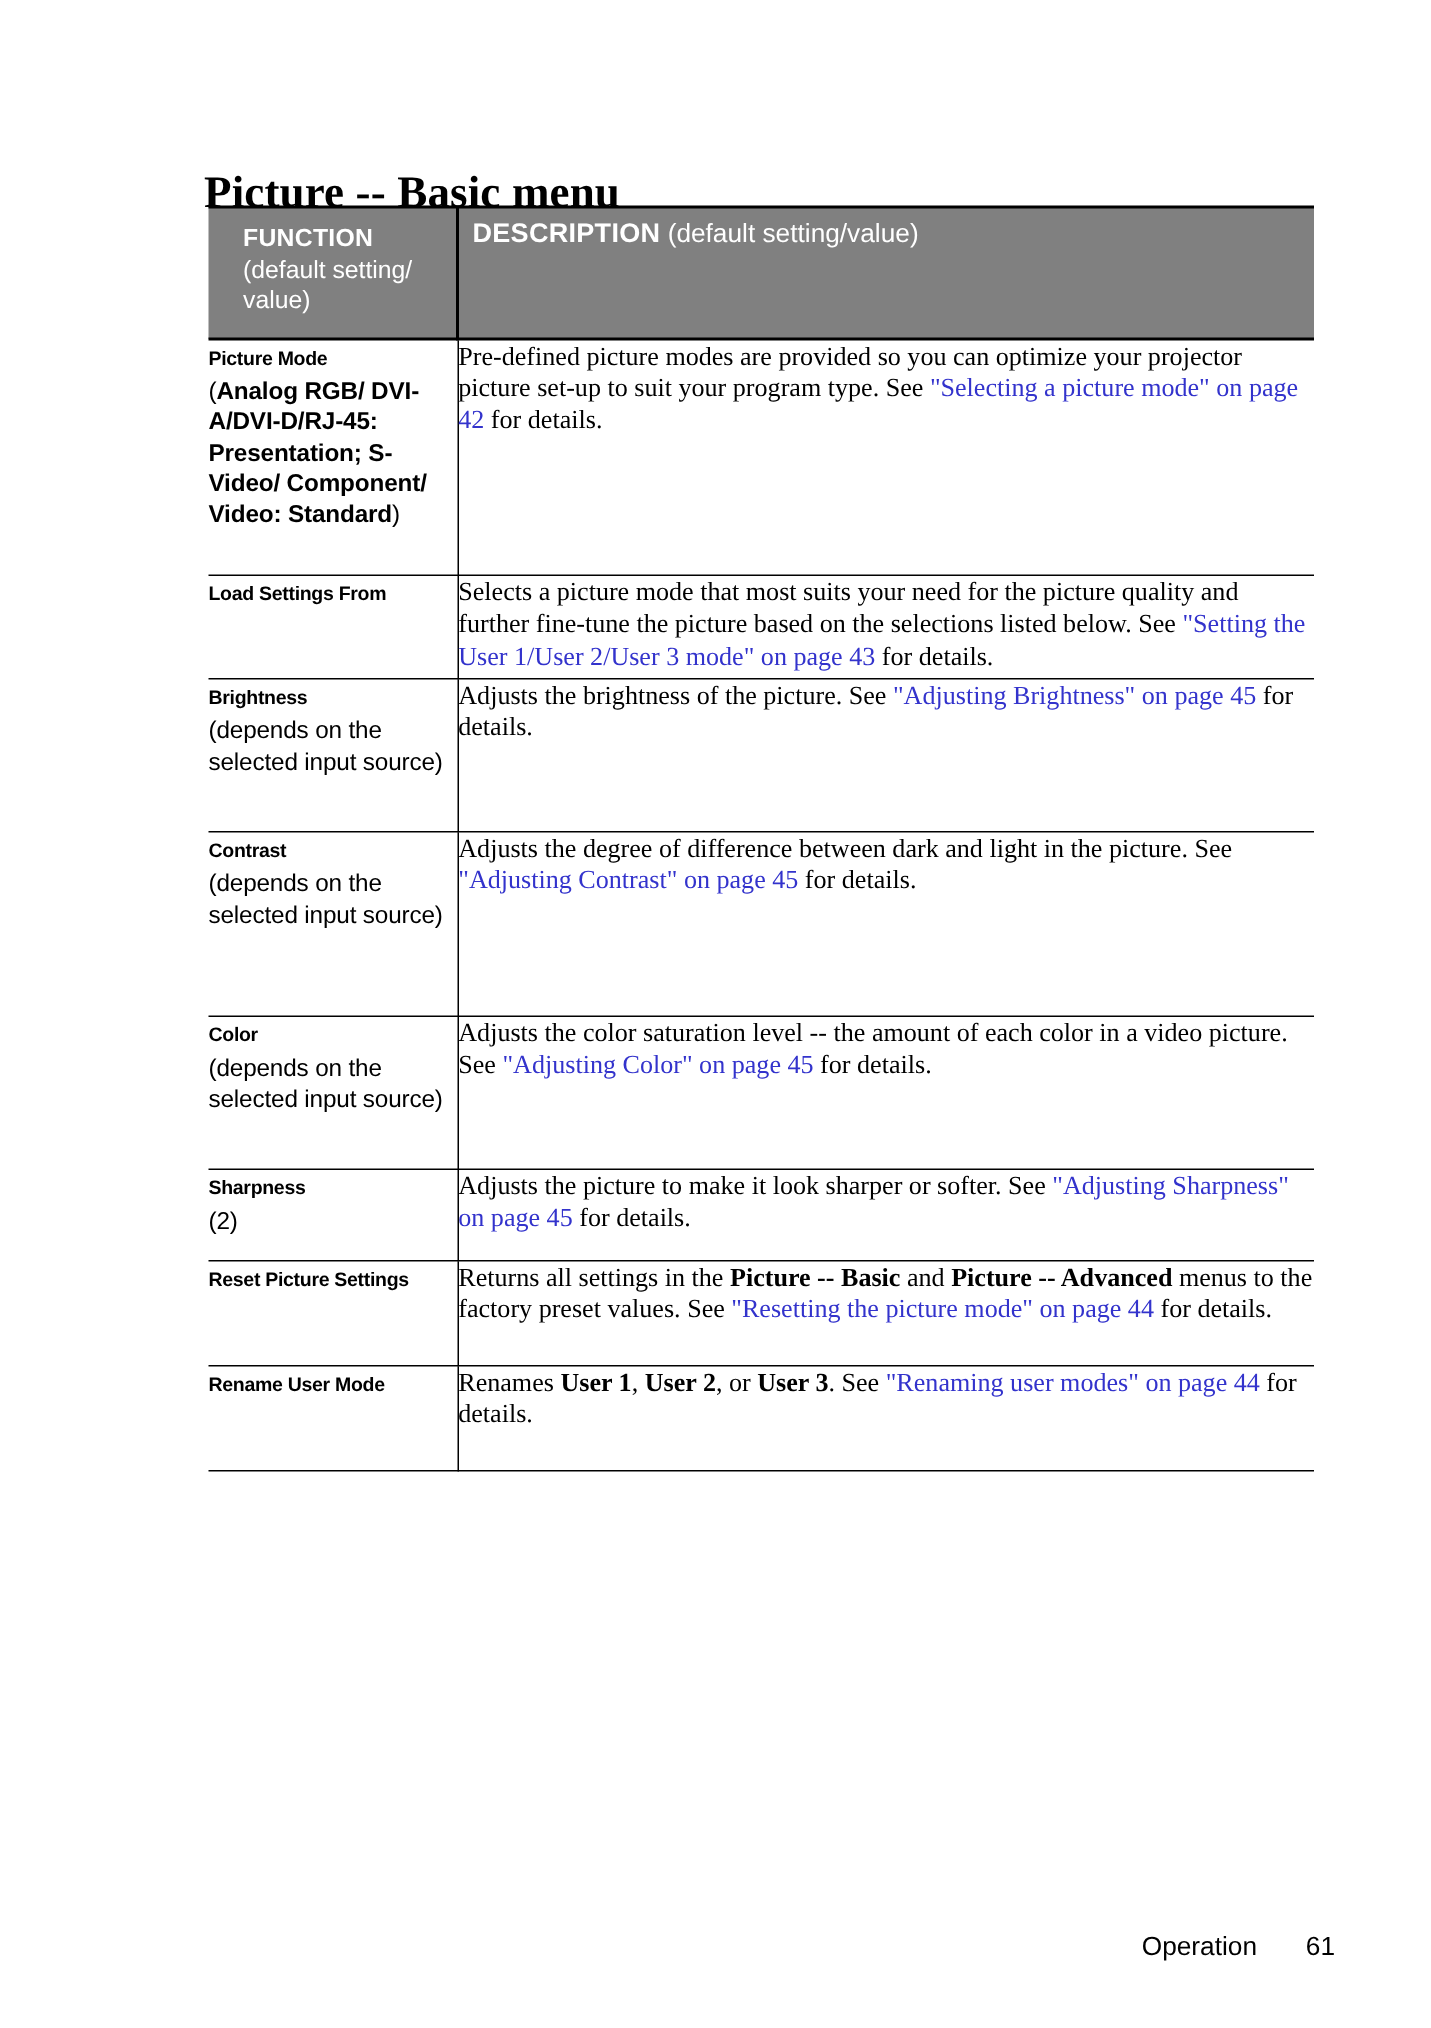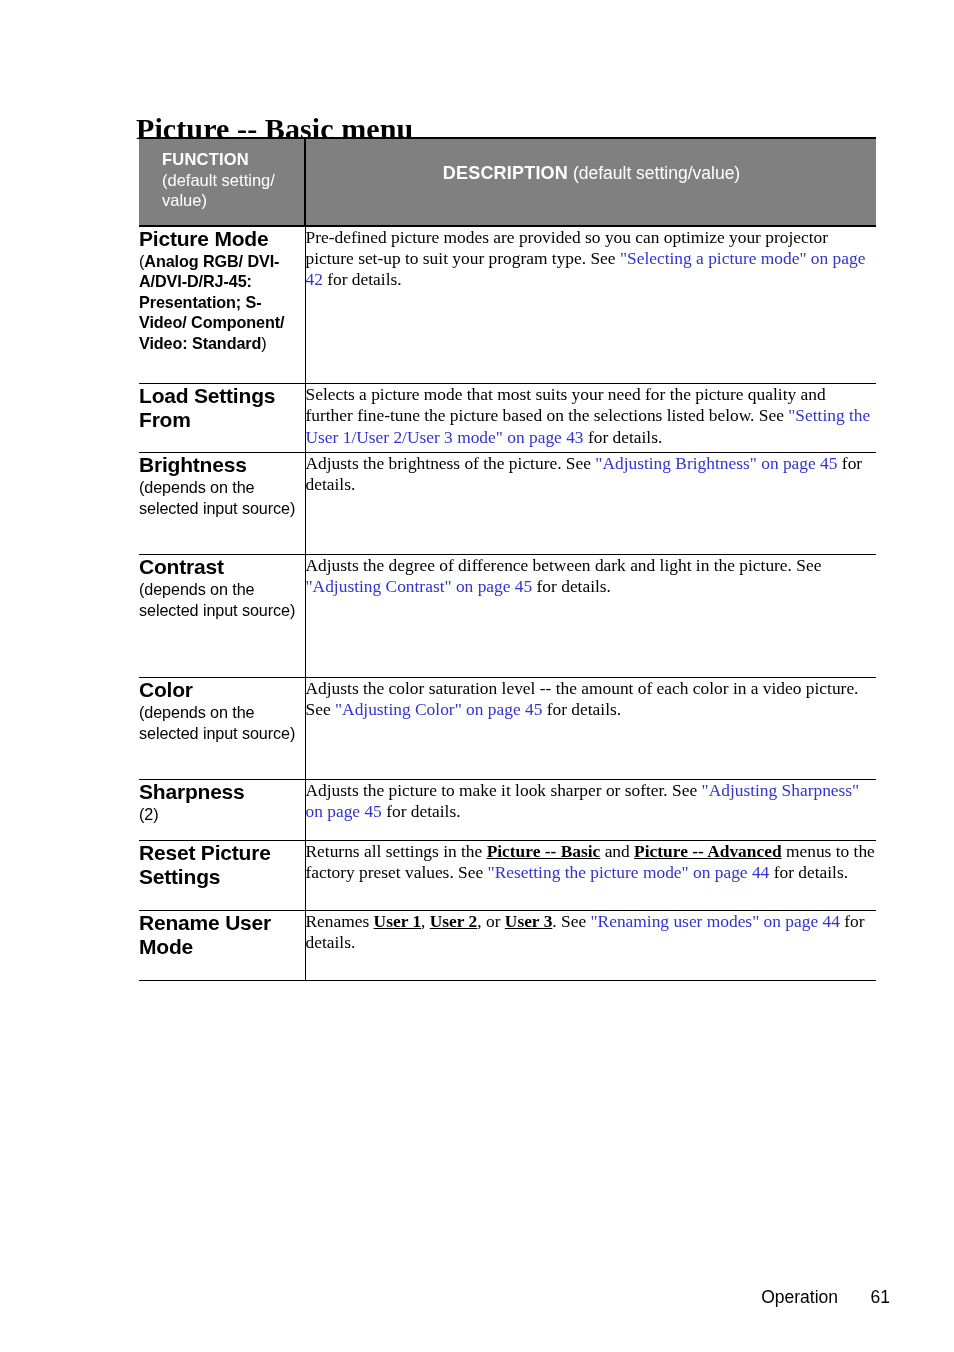--- a/index.html
+++ b/index.html
@@ -55,22 +55,21 @@
     vertical-align: top;
     border-top: 2px solid #000000;
     border-bottom: 2px solid #000000;
     padding: 0;
   }
   .thead-row td.func-head {
     border-right: 2px solid #000000;
     padding: 10px 8px 14px 23px;
   }
   .thead-row td.desc-head {
-    padding: 24px 8px 14px 9px;
-    text-align: center;
+    padding: 6px 8px 14px 9px;
   }
   .head-sans {
     font-family: "Liberation Sans", sans-serif;
     font-size: 16.5px;
     line-height: 20.5px;
   }
   .head-sans .strong { font-weight: bold; letter-spacing: 0.2px; }
   .head-sans .light  { font-weight: normal; }
   .desc-head .head-sans { font-size: 17.5px; }
   .desc-head .strong { font-size: 18px; }
@@ -93,36 +92,36 @@
     padding: 6px 6px 6px 8px;
     font-family: "Liberation Serif", serif;
     font-size: 17.4px;
     line-height: 21.4px;
     color: #000000;
   }
 
   .func-title {
     display: block;
     font-weight: bold;
-    font-size: 21px;
+    font-size: 13px;
     line-height: 24px;
     letter-spacing: -0.2px;
   }
   .func-sub {
     display: block;
     font-size: 16.2px;
     line-height: 20.6px;
     font-weight: normal;
     letter-spacing: -0.1px;
   }
   .func-sub.bold-sub { font-weight: bold; }
   .func-sub .paren { font-weight: normal; }
 
   .lnk { color: #3333cc; }
-  .bld { font-weight: bold; text-decoration: underline; }
+  .bld { font-weight: bold; }
 
   
   .footer {
     position: absolute;
     left: 0;
     top: 1275px;
     width: 954px;
     height: 26px;
     font-family: "Liberation Sans", sans-serif;
     font-size: 17.5px;

